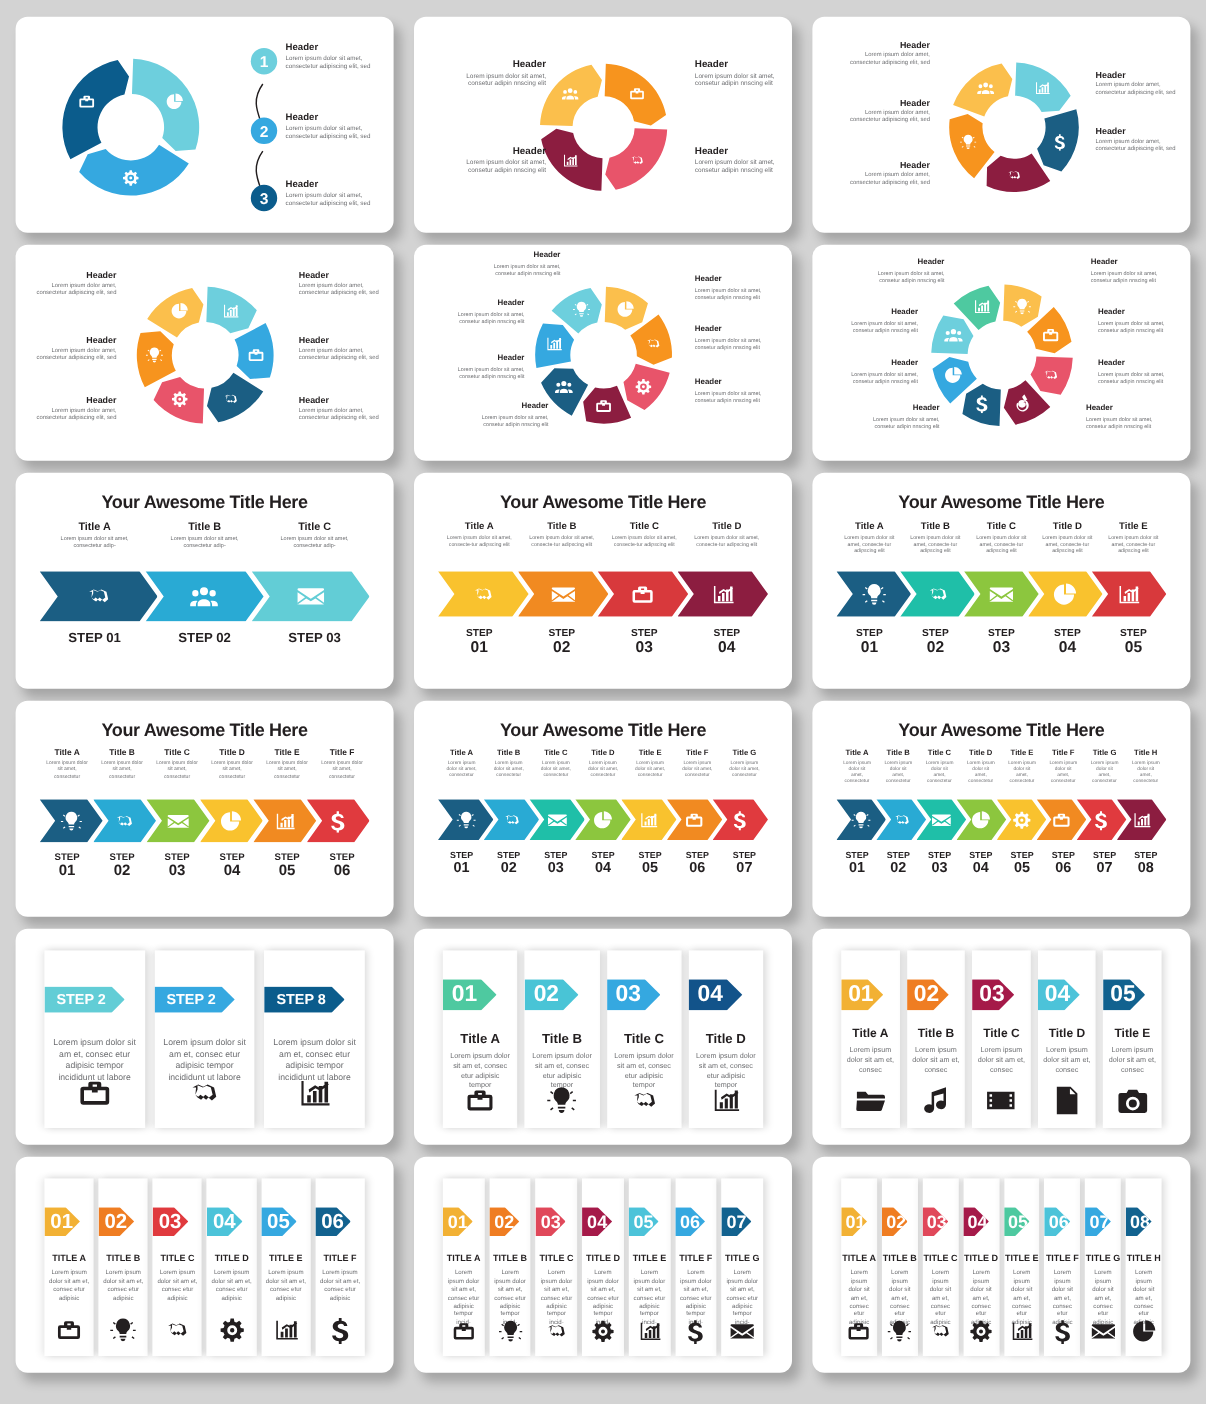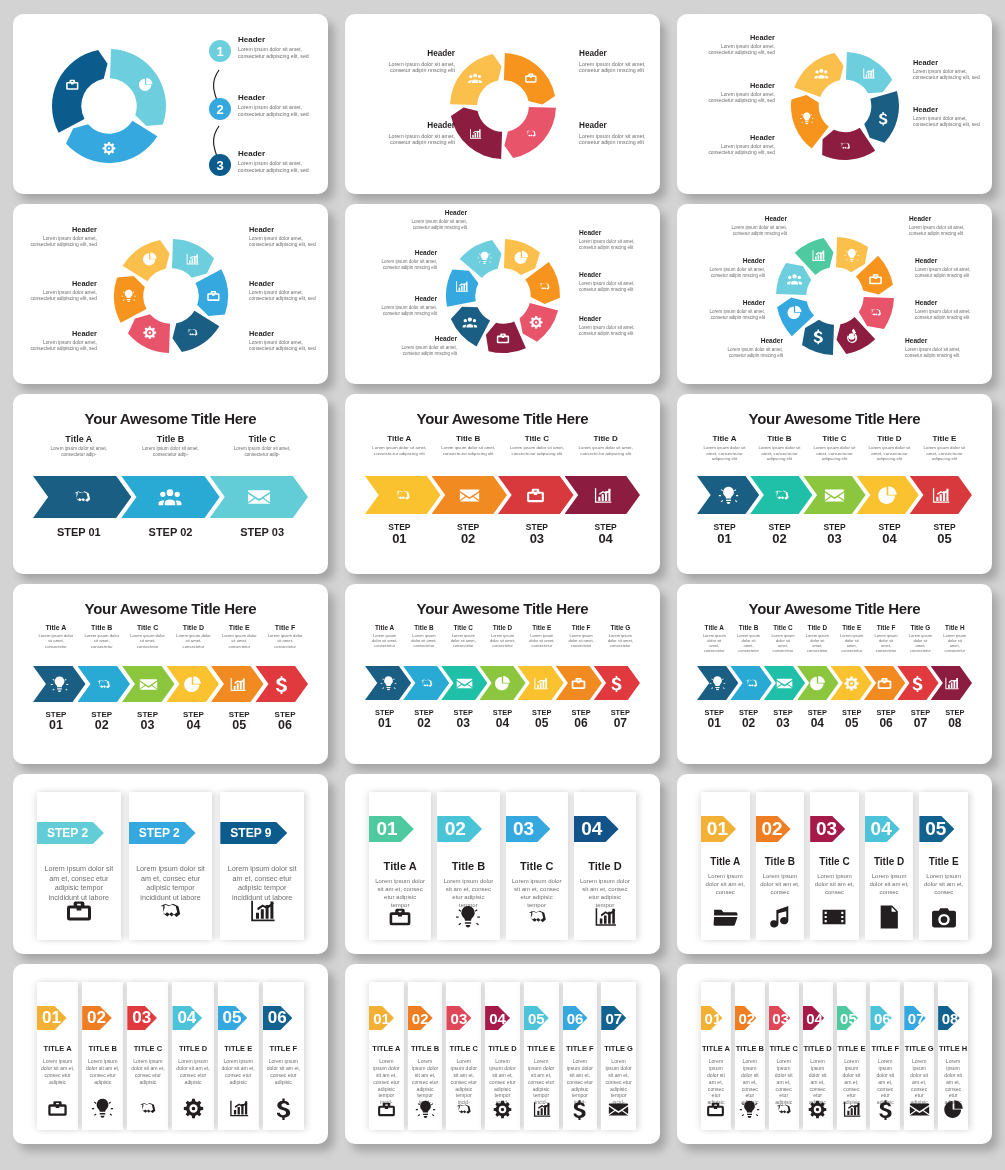--- a/index.html
+++ b/index.html
@@ -1031,21 +1031,21 @@
               </div>
               <div class="pbody" style="margin-top:20px;font-size:7.2px;padding:0 6.693333333333334px;">Lorem ipsum dolor sit am et, consec etur adipisic tempor incididunt ut labore</div>
               <div class="picon" style="position:absolute;left:0;right:0;bottom:14px;">
                 <svg class="ico" width="30" height="30" viewBox="0 0 100 100" fill="#231f20">
                   <path d="M18 34l16-8 14 6 12-6 18 8 6 26-12 10-10-8-6 6-8-6-6 6-10-6-6-8 2-20zm14 6l-6 14 8 6 6-6 8 6 6-6 10 8 10-8-5-20-12-5-10 5-15-6v12z"></path>
                 </svg>
               </div>
             </div>
             <div class="panel" style="width:83.66666666666667px;height:148px;">
               <div class="ptag" style="margin-top:30px;width:66.93333333333334px;height:22px;background:#0b5c8c;clip-path:polygon(0 0, calc(100% - 11px) 0, 100% 50%, calc(100% - 11px) 100%, 0 100%);-webkit-clip-path:polygon(0 0, calc(100% - 11px) 0, 100% 50%, calc(100% - 11px) 100%, 0 100%);padding-left:10.040000000000001px;font-size:12px;">
-                <span class="tagtxt">STEP 9</span>
+                <span class="tagtxt">STEP 8</span>
               </div>
               <div class="pbody" style="margin-top:20px;font-size:7.2px;padding:0 6.693333333333334px;">Lorem ipsum dolor sit am et, consec etur adipisic tempor incididunt ut labore</div>
               <div class="picon" style="position:absolute;left:0;right:0;bottom:14px;">
                 <svg class="ico" width="30" height="30" viewBox="0 0 100 100" fill="#231f20">
                   <path d="M14 16h6v62h72v6H14V16zm16 40h10v20H30V56zm16-12h10v32H46V44zm16-14h10v46H62V30zm16-12h10v58H78V18zM34 40l18-12 14 8 20-16 4 6-23 18-14-8-17 12-2-8z"></path>
                 </svg>
               </div>
             </div>
           </div>
         </div>

